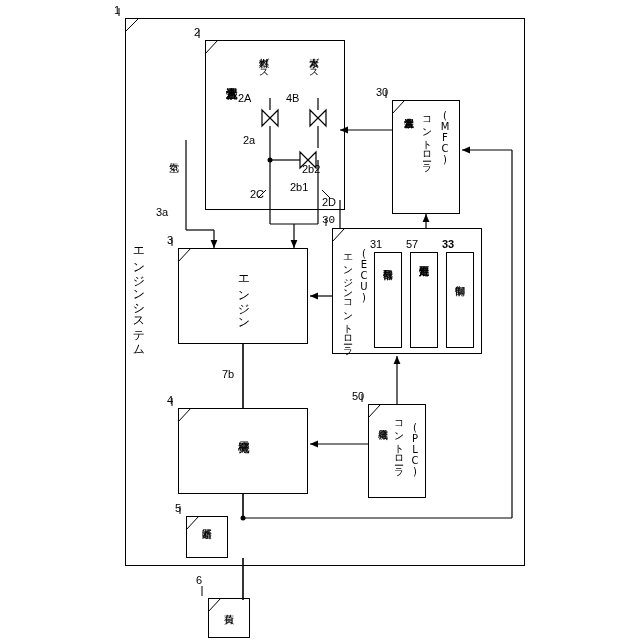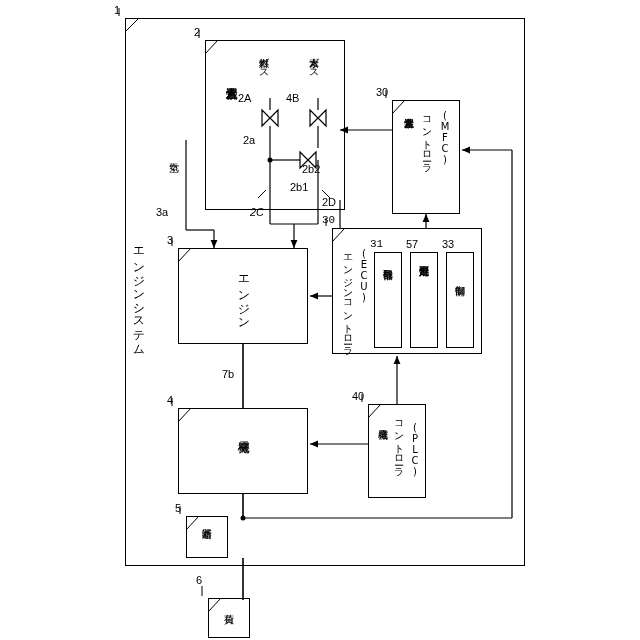--- a/index.html
+++ b/index.html
@@ -132,39 +132,39 @@
   <div class="vtext small" style="left:342px; top:248px;">エンジンコントローラ</div>
   <div class="vtext small" style="left:358px; top:248px;">(ECU)</div>
   <svg class="overlay">
     <line x1="332" y1="242" x2="345" y2="228" stroke="#000" stroke-width="1"></line>
     <line x1="326" y1="226" x2="326" y2="218" stroke="#000" stroke-width="1"></line>
   </svg>
   <div class="num" style="left:322px; top:214px;font-family:Liberation Mono, monospace;">30</div>
 
   <div class="thinbox" style="left:374px; top:252px; width:28px; height:96px;"></div>
   <div class="vtext small" style="left:382px; top:262px;">信号取得部</div>
-  <div class="num" style="left:370px; top:238px;font-family:Liberation Mono, monospace;">31</div>
+  <div class="num" style="left:370px; top:238px;">31</div>
 
   <div class="thinbox" style="left:410px; top:252px; width:28px; height:96px;"></div>
   <div class="vtext small" style="left:418px; top:258px;">混焼可否判定部</div>
   <div class="num" style="left:406px; top:238px;">57</div>
 
   <div class="thinbox" style="left:446px; top:252px; width:28px; height:96px;"></div>
   <div class="vtext small" style="left:454px; top:278px;">制御部</div>
-  <div class="num" style="left:442px; top:238px;">33</div>
+  <div class="num" style="left:442px; top:238px;font-weight:bold;">33</div>
 
   <div class="box" style="left:368px; top:404px; width:58px; height:94px;"></div>
   <div class="vtext small" style="left:377px; top:422px;">発電機</div>
   <div class="vtext small" style="left:393px; top:414px;">コントローラ</div>
   <div class="vtext small" style="left:409px; top:422px;">(PLC)</div>
   <svg class="overlay">
     <line x1="368" y1="418" x2="381" y2="404" stroke="#000" stroke-width="1"></line>
     <line x1="362" y1="402" x2="362" y2="394" stroke="#000" stroke-width="1"></line>
   </svg>
-  <div class="num" style="left:352px; top:390px;">40</div>
+  <div class="num" style="left:352px; top:390px;">50</div>
 
   <svg class="overlay">
     <defs>
       <marker id="arrow" markerWidth="8" markerHeight="8" refX="7" refY="3" orient="auto" markerUnits="strokeWidth">
         <path d="M0,0 L7,3 L0,6 z" fill="#000"></path>
       </marker>
     </defs>
 
     <line x1="270" y1="98" x2="270" y2="110" stroke="#000" stroke-width="1.2"></line>
 
@@ -233,18 +233,18 @@
     <line x1="243" y1="518" x2="512" y2="518" stroke="#000" stroke-width="1.2"></line>
     <line x1="512" y1="518" x2="512" y2="150" stroke="#000" stroke-width="1.2"></line>
     <line x1="512" y1="150" x2="462" y2="150" stroke="#000" stroke-width="1.2" marker-end="url(#arrow)"></line>
   </svg>
 
   <div class="num" style="left:238px; top:92px;">2A</div>
   <div class="num" style="left:286px; top:92px;">4B</div>
   <div class="num" style="left:243px; top:134px;">2a</div>
   <div class="num" style="left:290px; top:148px;margin-top:33px;">2b1</div>
   <div class="num" style="left:262px; top:163px;margin-left:40px;">2b2</div>
-  <div class="num" style="left:250px; top:206px;font-style:italic;">2C</div>
+  <div class="num" style="left:250px; top:188px;">2C</div>
   <div class="num" style="left:322px; top:196px;">2D</div>
   <div class="num" style="left:156px; top:206px;">3a</div>
   <div class="num" style="left:222px; top:368px;">7b</div>
 
 </div>
 
 </body></html>

